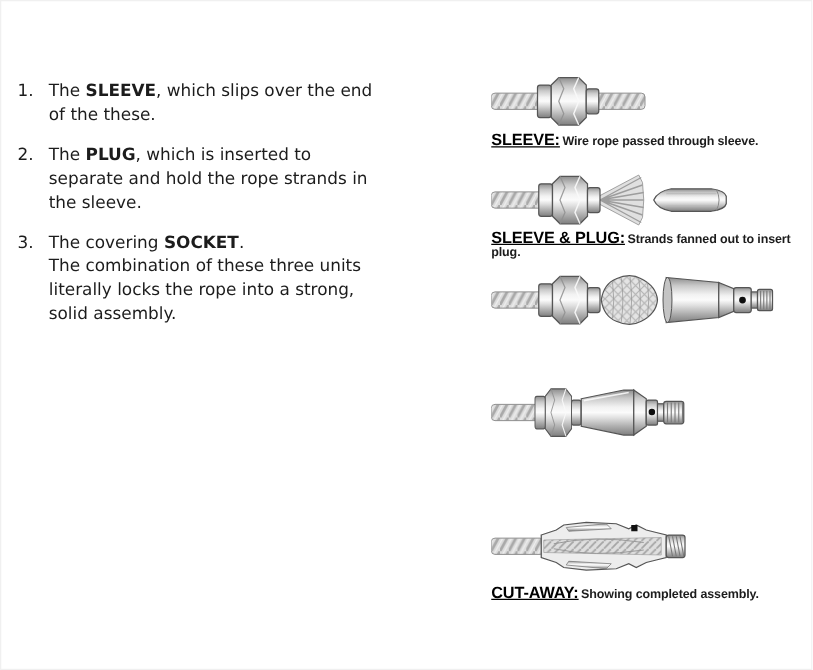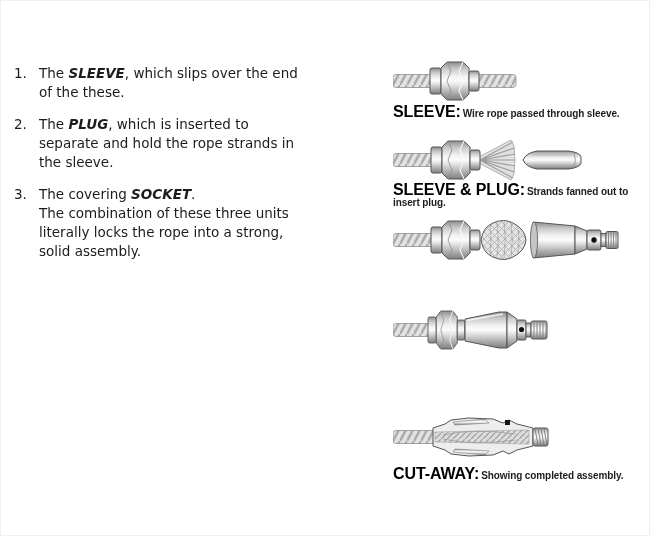--- a/index.html
+++ b/index.html
@@ -9,31 +9,31 @@
     font-family:"DejaVu Sans", sans-serif;
   }
   
   .parts-list{
     position:absolute;left:13px;top:63px;width:345px;
     font-size:13.5px;line-height:19px;color:#1c1c1c;
   }
   .list-item{display:flex;margin-bottom:13px;}
   .list-item .num{width:25px;flex:0 0 25px;}
   .list-item .lines{flex:1;}
-  .list-item b{font-weight:bold;font-style:italic;}
+  .list-item b{font-weight:bold;}
   
   .figures{position:absolute;left:392px;top:0;width:258px;}
   .fig{position:absolute;left:0;margin:0;}
   .fig svg{display:block;}
   .cap{
     font-family:"Liberation Sans", sans-serif;font-weight:bold;
     font-size:10px;line-height:11px;letter-spacing:-0.1px;
     color:#1c1c1c;width:256px;
   }
-  .cap-label{font-size:16px;color:#000;}
+  .cap-label{font-size:13px;color:#000;text-decoration:underline;}
   .cap-text{margin-left:2px;text-align:right;}
   .fig1{top:58px;}  .fig1 .cap{margin-top:1px;}
   .fig2{top:137px;} .fig2 .cap{margin-top:0;}
   .fig3{top:217px;} .fig3 .cap{margin-top:2px;}
   .fig4{top:307px;} .fig4 .cap{margin-top:3px;}
   .fig5{top:414px;} .fig5 .cap{margin-top:7px;}
   .defs-holder{position:absolute;width:0;height:0;overflow:hidden;}
 </style>
 </head>
 <body>

